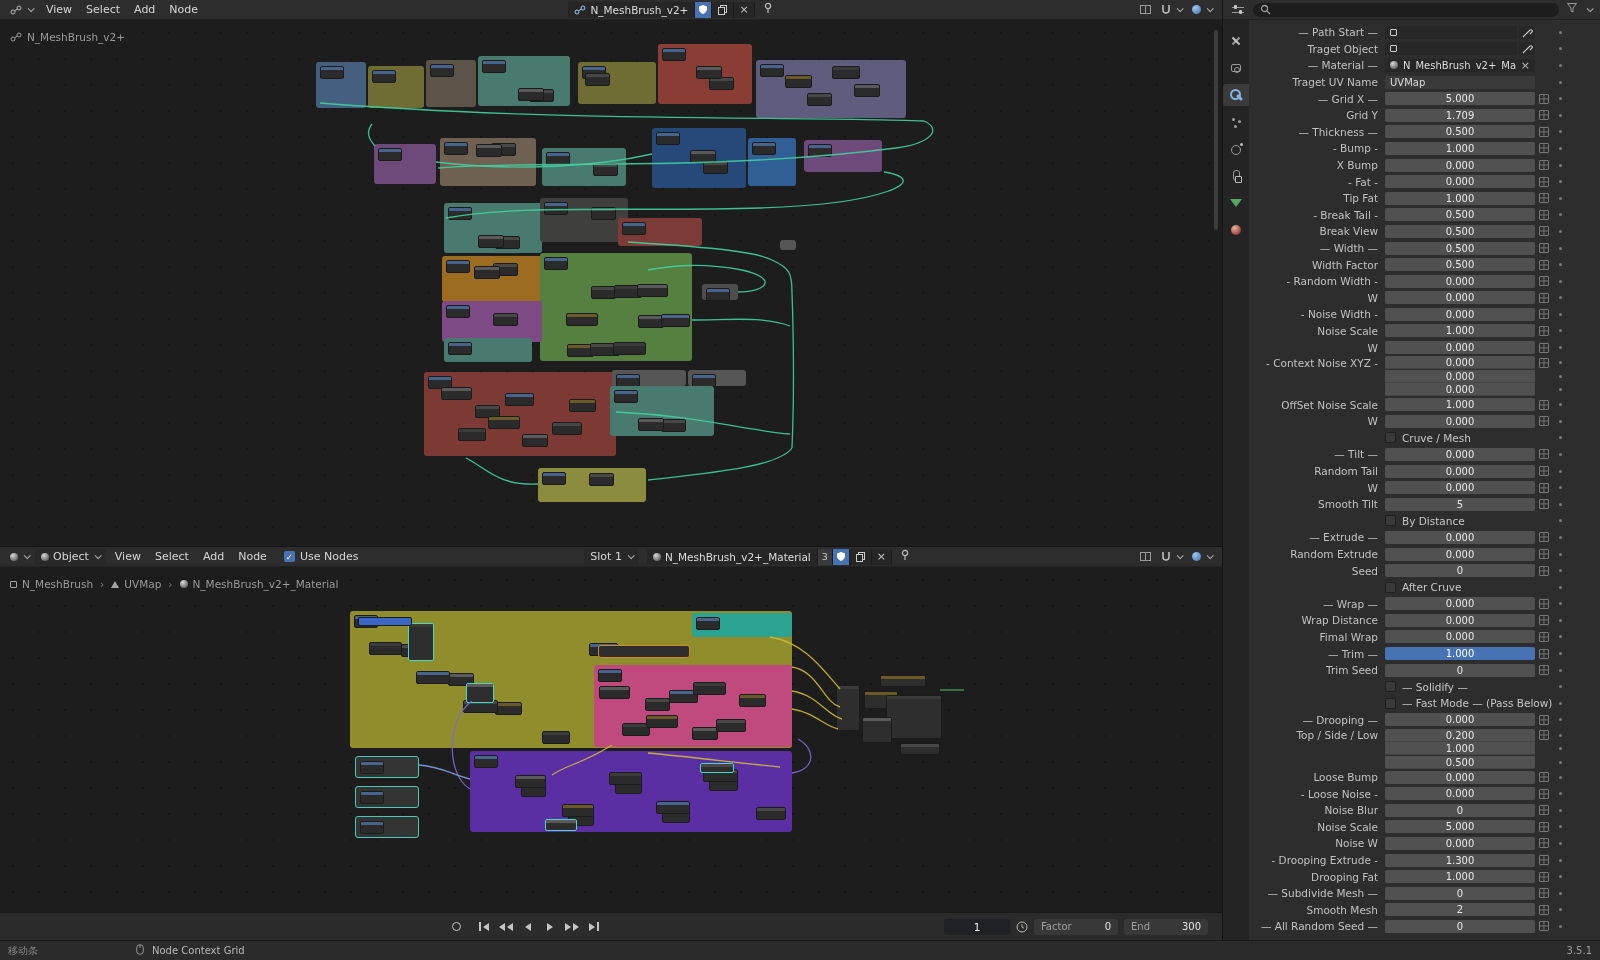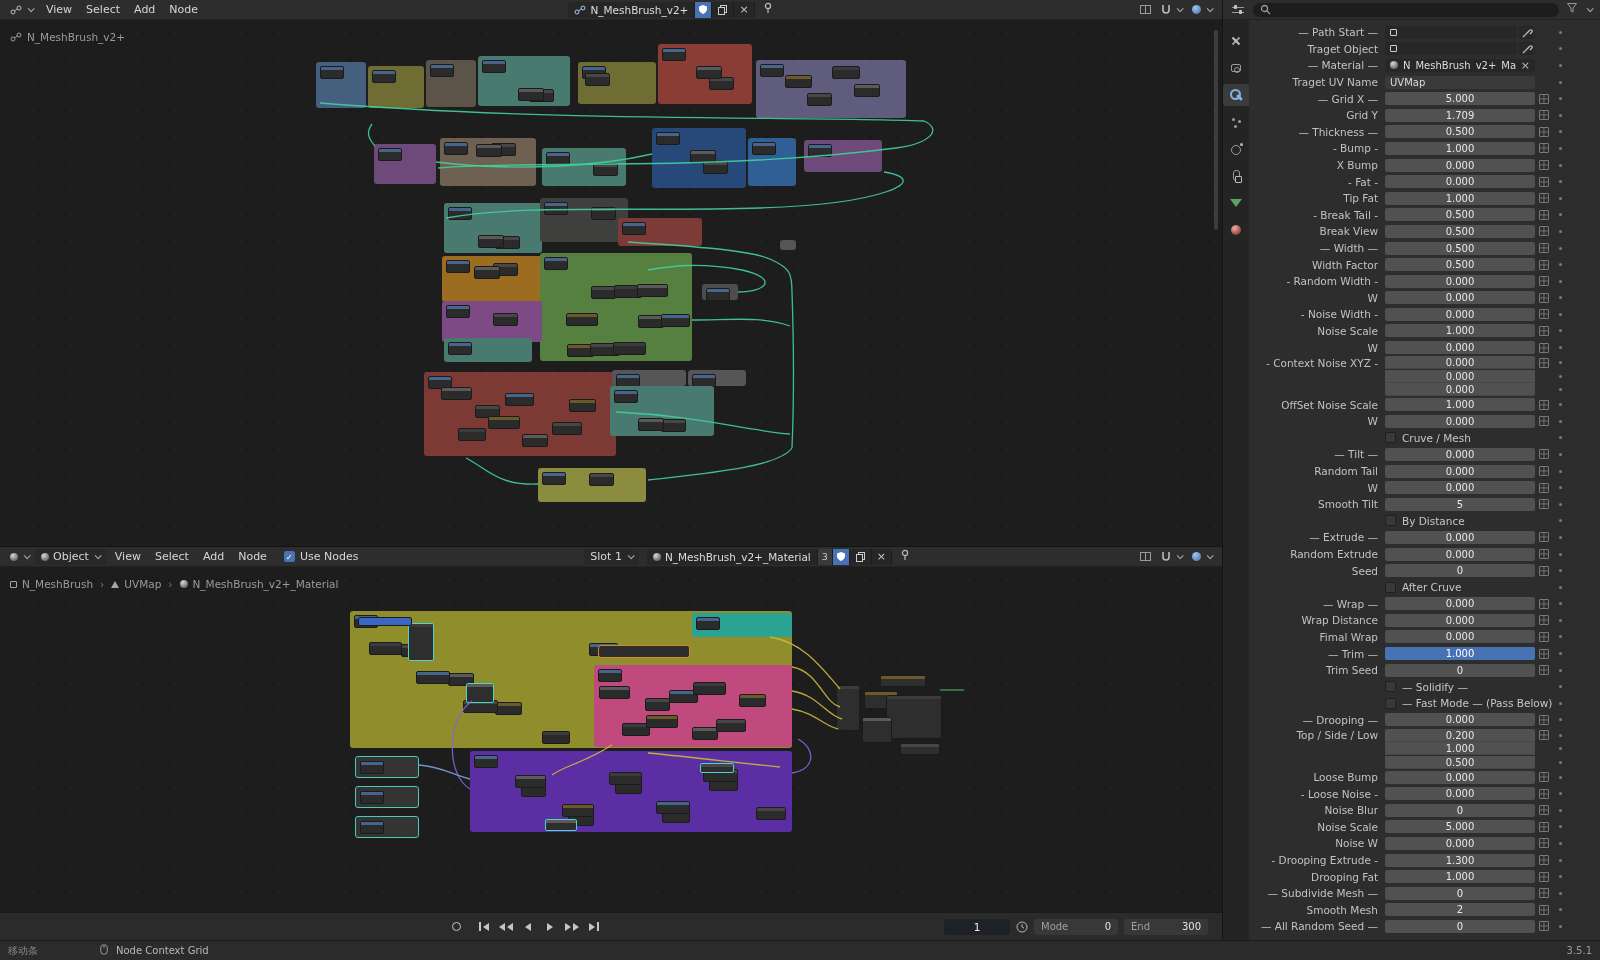--- a/index.html
+++ b/index.html
@@ -52,21 +52,21 @@
 .rec{width:9px;height:9px;border:1.5px solid #c5c5c5;border-radius:50%;display:inline-block;}
 .tl-right{position:absolute;right:14px;top:0;bottom:0;display:flex;align-items:center;gap:6px;}
 .frame-field{width:66px;height:16px;background:#1e2126;border-radius:3px;display:flex;align-items:center;justify-content:center;color:#f0f0f0;font-size:10.5px;}
 .clockbtn{background:transparent;border:none;display:flex;align-items:center;}
 .se-field{width:84px;height:16px;background:#383838;border-radius:3px;display:flex;align-items:center;justify-content:space-between;padding:0 7px;font-size:10px;}
 .se-lab{color:#9f9f9f;}
 .se-val{color:#e3e3e3;}
 
 
 #statusbar{position:absolute;left:0;top:940px;width:1600px;height:20px;background:#2b2b2b;border-top:1px solid #181818;display:flex;align-items:center;padding:0 8px;gap:8px;font-size:10px;color:#9a9a9a;}
-.sb-left{opacity:.85;margin-right:54px;}
+.sb-left{opacity:.85;margin-right:90px;}
 .sb-ctx{color:#b8b8b8;}
 .sb-spacer{flex:1;}
 
 
 #properties{position:absolute;left:1222px;top:0;width:378px;height:940px;background:#2d2d2d;border-left:1px solid #141414;}
 .props-header{position:absolute;left:0;right:0;top:0;height:20px;background:#2d2d2d;border-bottom:1px solid #222;display:flex;align-items:center;padding:0 8px;gap:8px;}
 .searchbox{flex:1;height:14px;background:#1d1d1d;border-radius:8px;display:flex;align-items:center;padding:0 7px;gap:4px;}
 #props-tabs{position:absolute;left:0;top:20px;bottom:0;width:26px;background:#242424;display:flex;flex-direction:column;align-items:center;padding-top:10px;gap:5px;}
 .ptab{width:26px;height:22px;display:flex;align-items:center;justify-content:center;background:transparent;border:none;}
 .ptab.active{background:#3b3b3b;border-radius:3px 0 0 3px;}
@@ -760,21 +760,21 @@
       <div class="frame-field">
           <span>1</span>
         </div>
       <button class="clockbtn">
           <svg width="12" height="12">
             <circle cx="6" cy="6" r="5" fill="none" stroke="#b5b5b5"></circle>
             <path d="M6 3.2 V6 L8 7.2" fill="none" stroke="#b5b5b5"></path>
           </svg>
         </button>
       <div class="se-field">
-          <span class="se-lab">Mode</span>
+          <span class="se-lab">Factor</span>
           <span class="se-val">0</span>
         </div>
       <div class="se-field">
           <span class="se-lab">End</span>
           <span class="se-val">300</span>
         </div>
     </div>
   </div>
 
   <div id="statusbar">

